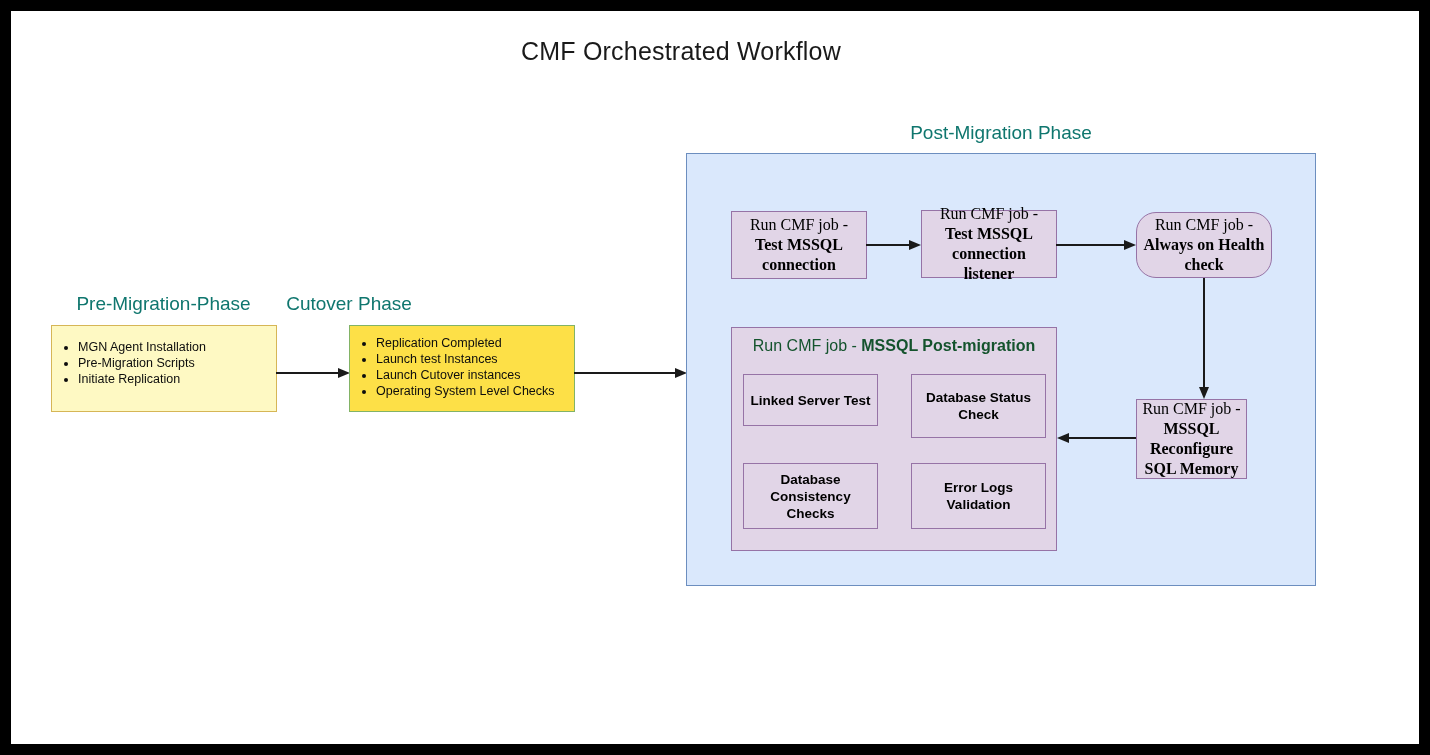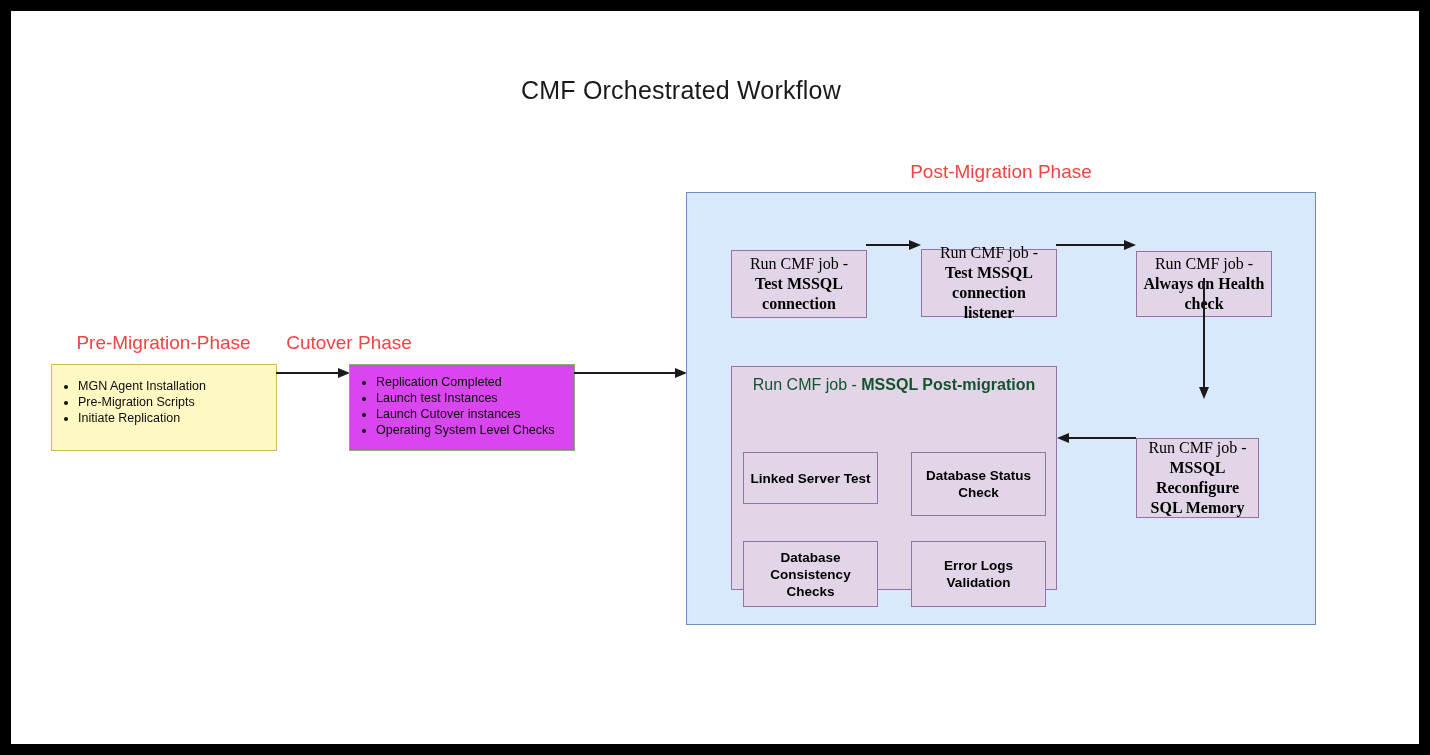--- a/index.html
+++ b/index.html
@@ -9,36 +9,36 @@
     width: 1430px; height: 755px;
     overflow: hidden;
     font-family: "Liberation Sans", sans-serif;
   }
   #canvas {
     position: absolute;
     left: 11px; top: 11px;
     width: 1408px; height: 733px;
     background: #ffffff;
   }
-  .abs { position: absolute; margin-top: 39px; }
+  .abs { position: absolute; }
 
   
   #diagram-title {
     left: 0; top: 26px; width: 1340px;
     text-align: center;
     font-size: 25px;
     color: #1a1a1a;
     font-family: "Liberation Sans", sans-serif;
     letter-spacing: 0.2px;
   }
 
   
   .phase-caption {
     font-size: 19px;
-    color: #ef4444;
+    color: #0f766e;
     text-align: center;
     font-family: "Liberation Sans", sans-serif;
   }
 
   
   .node {
     border-width: 1px;
     border-style: solid;
     display: flex;
     align-items: center;
@@ -56,21 +56,21 @@
     display: block;
     padding-top: 13px;
   }
   .bullet-box li { margin: 0; padding: 0; }
 
   #pre-migration-box {
     background: #fef9c3;
     border-color: #d6b656;
   }
   #cutover-box {
-    background: #d946ef;
+    background: #fde047;
     border-color: #82b366;
   }
 
   
   #post-migration-container {
     background: #dae8fc;
     border: 1px solid #6c8ebf;
   }
 
   
@@ -172,30 +172,30 @@
 
   <div class="abs node cmf-node" style="left:910px; top:199px; width:136px; height:68px;">
     <span><span>Run CMF job - </span><b>Test MSSQL connection listener</b></span>
   </div>
 
   <svg class="arrow-svg" style="left:1045px; top:224px;" width="81" height="20" viewBox="0 0 81 20">
     <line x1="0" y1="10" x2="70" y2="10" stroke="#1a1a1a" stroke-width="2"></line>
     <polygon points="80,10 68,5 68,15" fill="#1a1a1a"></polygon>
   </svg>
 
-  <div class="abs node cmf-node" style="left:1125px; top:201px; width:136px; height:66px;">
+  <div class="abs node cmf-node" style="left:1125px; top:201px; width:136px; height:66px;border-radius:20px;">
     <span><span>Run CMF job - </span><b>Always on Health check</b></span>
   </div>
 
   <svg class="arrow-svg" style="left:1183px; top:267px;" width="20" height="122" viewBox="0 0 20 122">
     <line x1="10" y1="0" x2="10" y2="111" stroke="#1a1a1a" stroke-width="2"></line>
     <polygon points="10,121 5,109 15,109" fill="#1a1a1a"></polygon>
   </svg>
 
-  <div class="abs node cmf-node" style="left:1125px; top:388px; width:123px; height:80px;">
+  <div class="abs node cmf-node" style="left:1125px; top:388px; width:111px; height:80px;">
     <span><span>Run CMF job - </span><b>MSSQL Reconfigure SQL Memory</b></span>
   </div>
 
   <svg class="arrow-svg" style="left:1046px; top:417px;" width="80" height="20" viewBox="0 0 80 20">
     <line x1="79" y1="10" x2="11" y2="10" stroke="#1a1a1a" stroke-width="2"></line>
     <polygon points="0,10 12,5 12,15" fill="#1a1a1a"></polygon>
   </svg>
 
   <div class="abs" id="postmig-group" style="left:720px; top:316px; width:326px; height:224px;">
 

